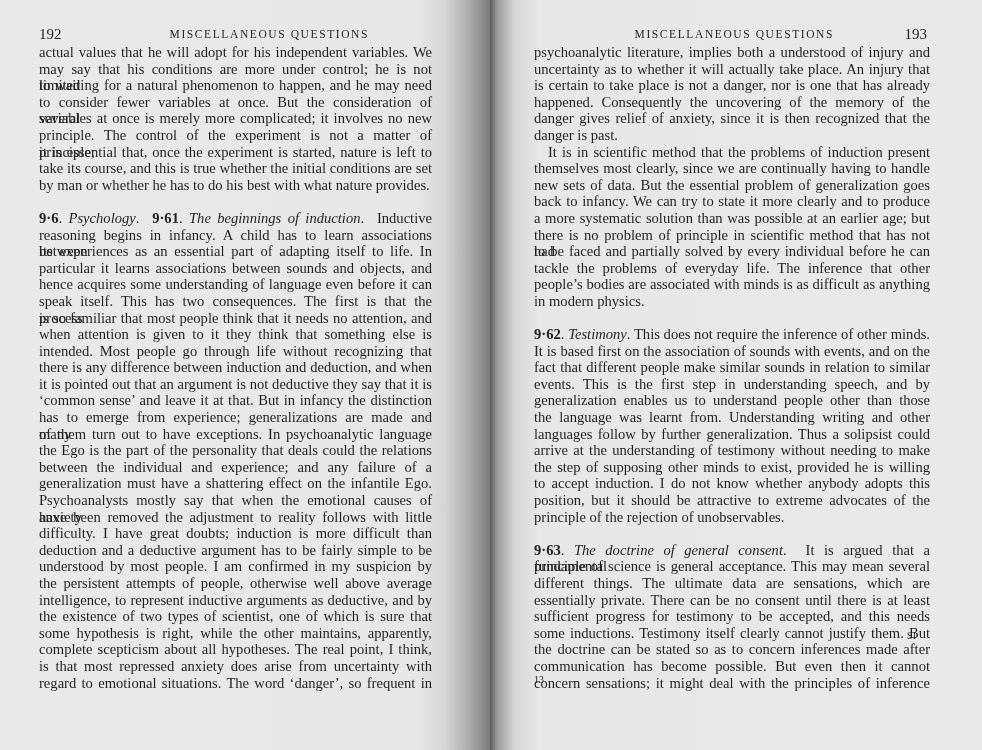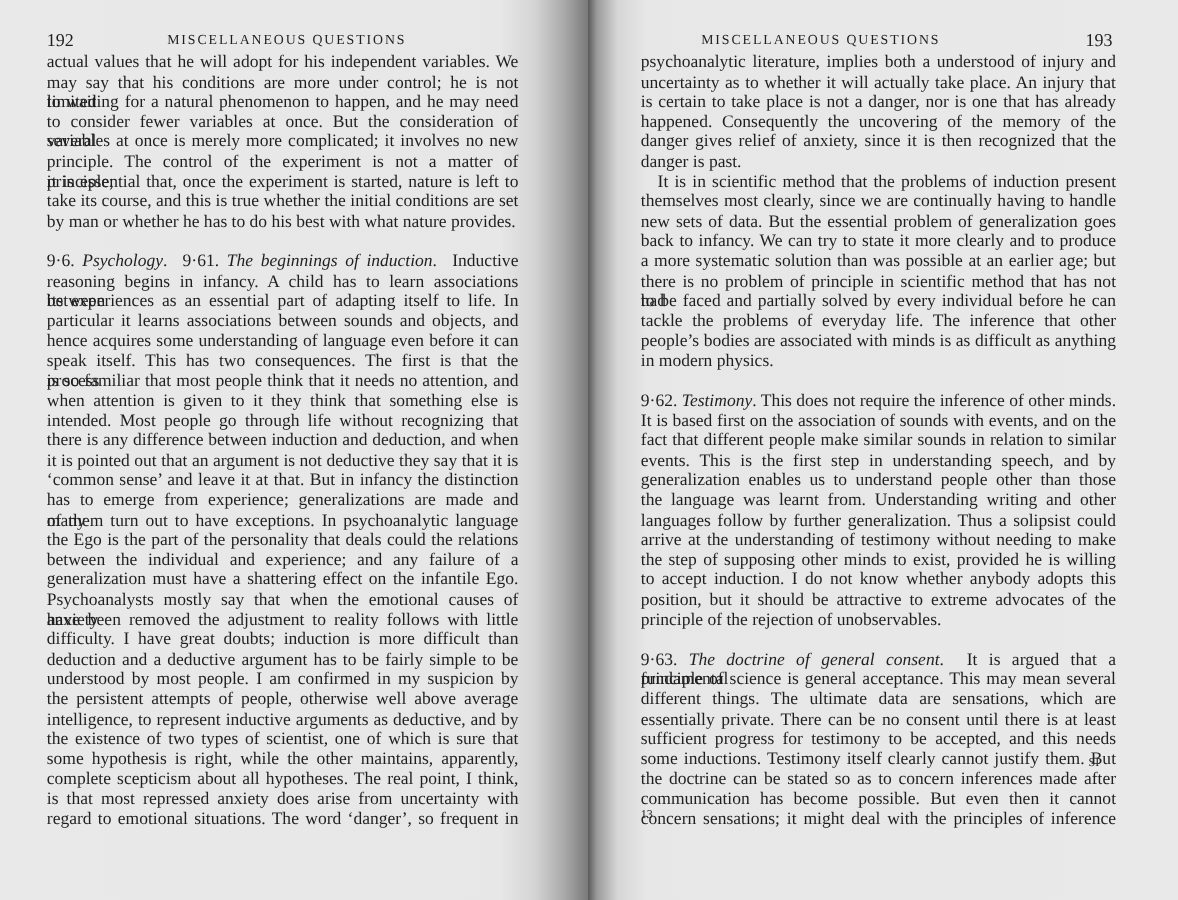--- a/index.html
+++ b/index.html
@@ -24,38 +24,38 @@
   .running-head {
     position: absolute; top: 24px; height: 20px;
     font-size: 13.5px; line-height: 20px;
   }
   .page-left .running-head { left: 39px; width: 393px; }
   .page-right .running-head { left: 44px; width: 393px; }
   .folio { position: absolute; top: 0; font-size: 15px; }
   .page-left .folio { left: 0; }
   .page-right .folio { right: 0; }
   .head-title {
-    position: absolute; left: 0; right: 0; text-align: center;
+    position: absolute; left: 0; right: 0; text-align: right;
     letter-spacing: 1.6px; font-size: 11.5px; font-variant: small-caps;
     text-transform: uppercase;
   }
   .page-left .head-title { left: 70px; right: auto; width: 260px; }
   .page-right .head-title { left: 0; right: auto; width: 300px; padding-left: 0; }
   .body-text {
     position: absolute; top: 44px;
     font-size: 14.6px; line-height: 16.6px;
     text-align: justify;
   }
   .page-left .body-text { left: 39px; width: 393px; }
   .page-right .body-text { left: 44px; width: 396px; }
   .line { display: block; height: 16.6px; text-align-last: justify; }
   .line.last { text-align-last: left; }
   .gap { height: 16.6px; }
   .indent { padding-left: 14px; }
-  .secnum { font-weight: normal; }
+  .secnum { font-weight: bold; }
   .sectitle { font-style: italic; }
   .signatures {
     position: absolute; top: 630px; left: 44px; width: 396px; height: 16px;
     font-size: 10px;
   }
   .sig-left { position: absolute; left: 0; top: 0; margin-top: 44px; }
   .sig-right { position: absolute; right: 14px; top: 0; }
 </style>
 </head>
 <body>

